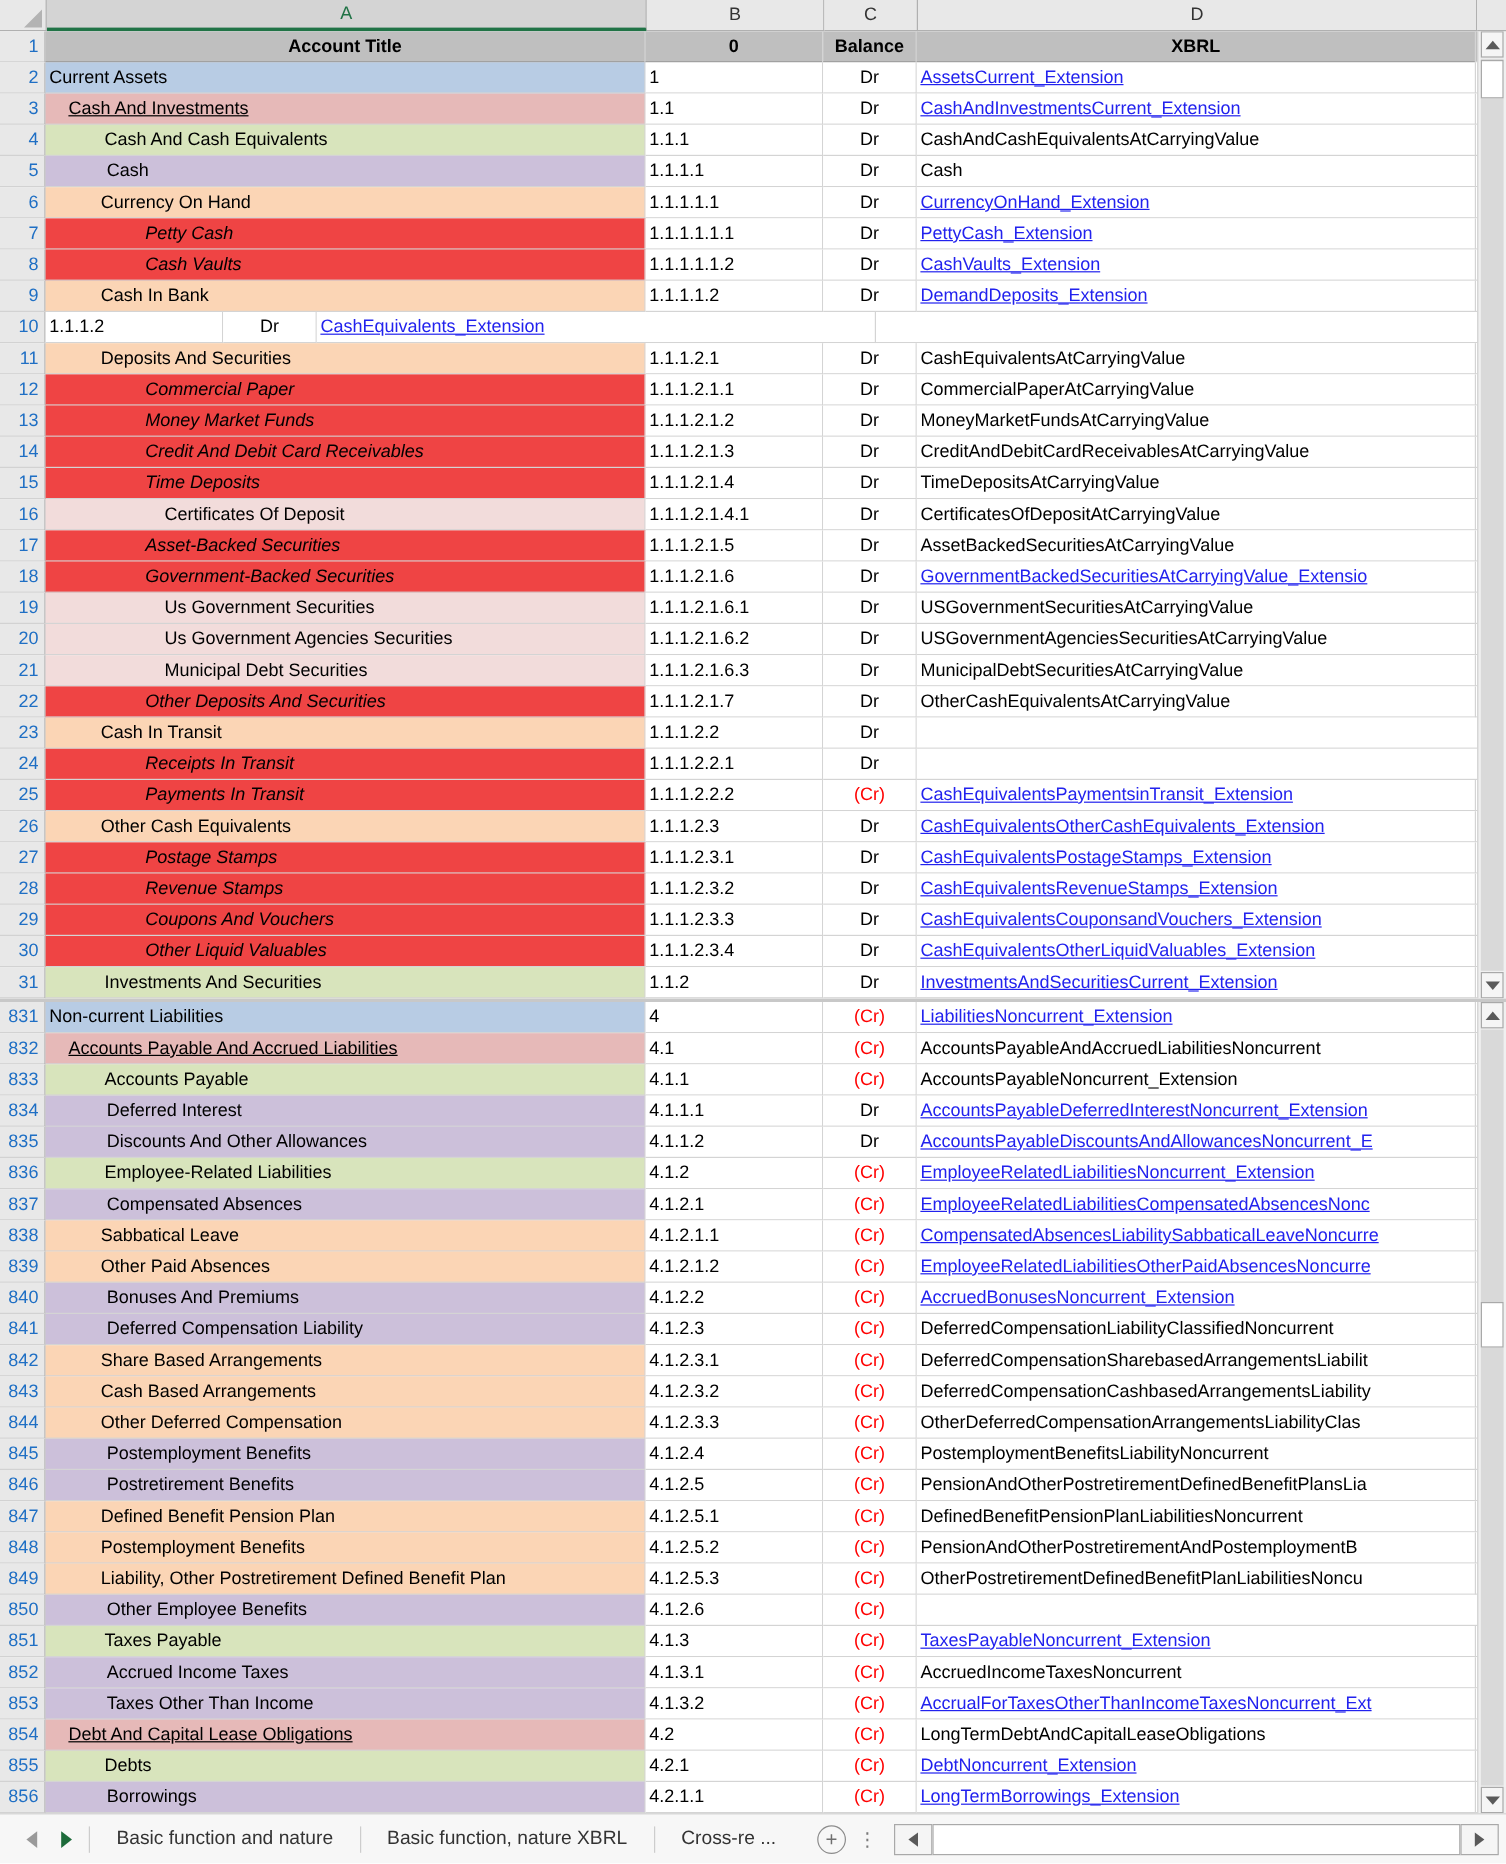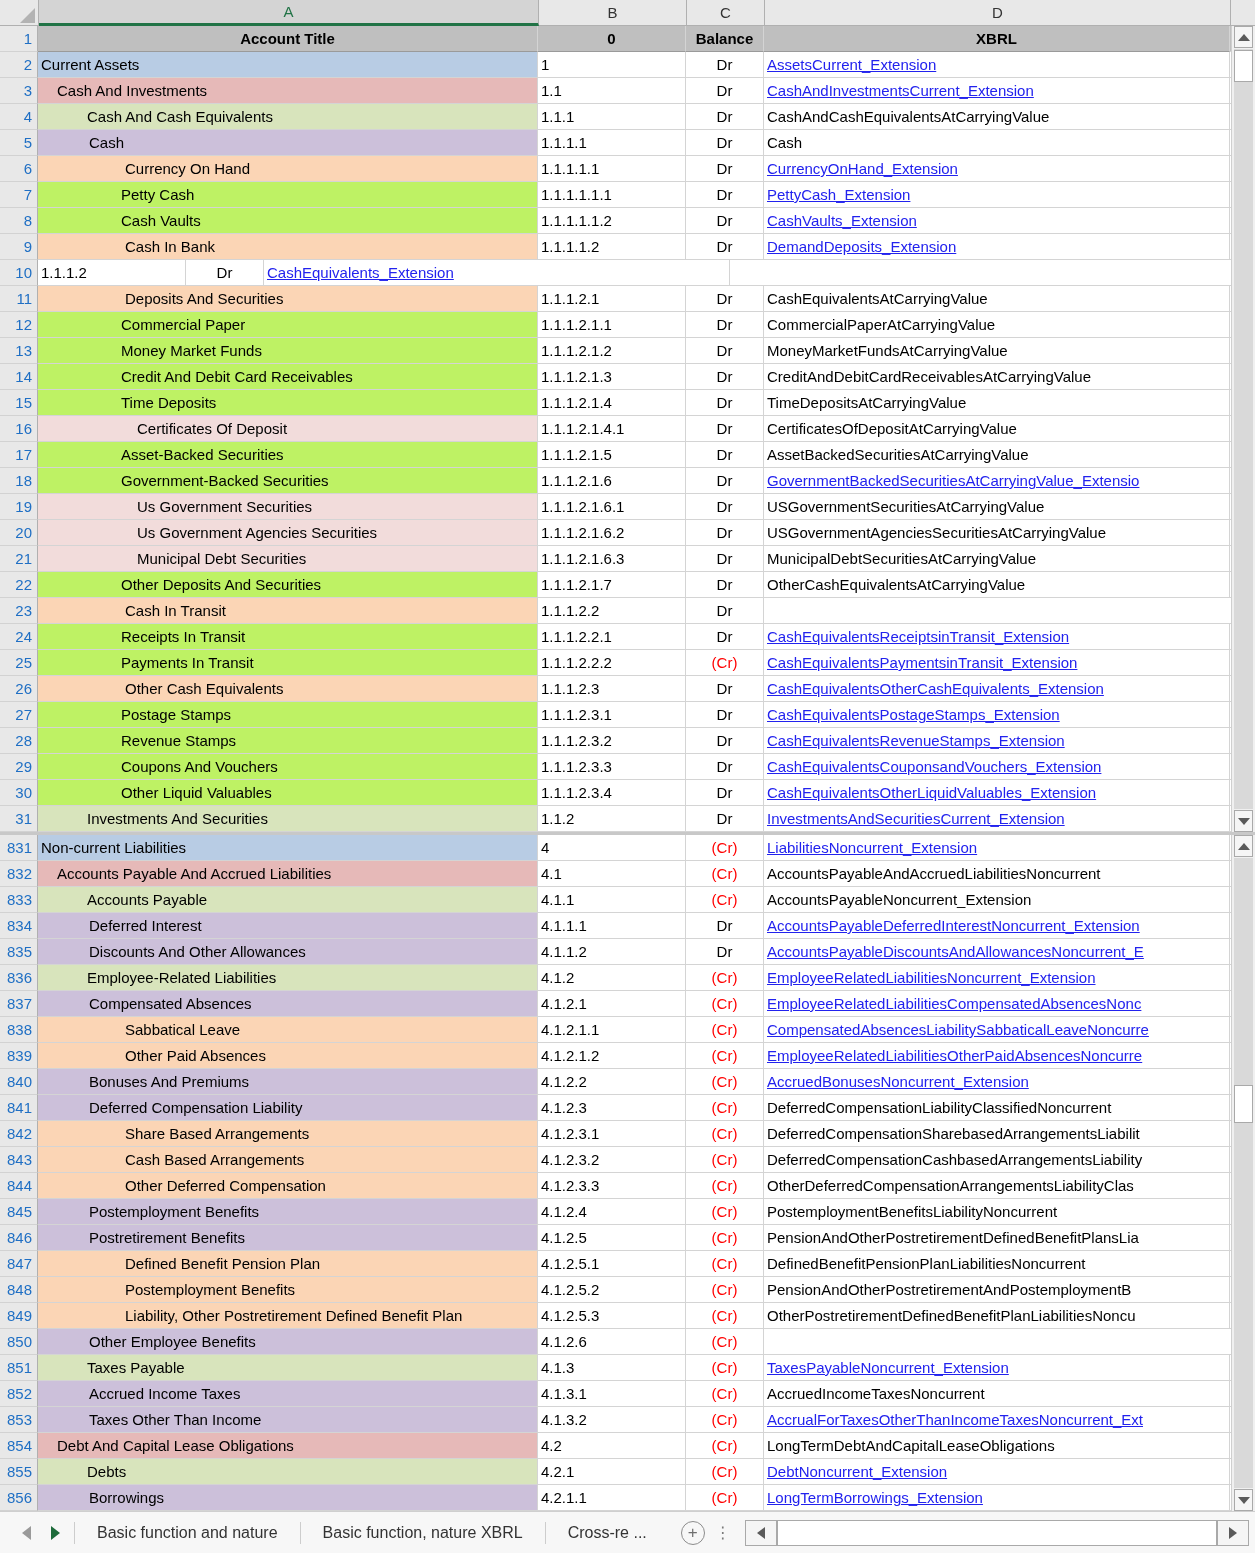--- a/index.html
+++ b/index.html
@@ -54,29 +54,29 @@
 
   .cr{color:#ff0000;}
   .lnk{color:#2222ee;text-decoration:underline;}
 
   
   .t-blue{background:#b8cce4;}
   .t-red{background:#e6b9b8;}
   .t-green{background:#d8e4bc;}
   .t-purple{background:#ccc0da;}
   .t-orange{background:#fbd5b5;}
-  .t-lblue{background:#bef264;}
+  .t-lblue{background:#ef4444;font-style:italic;}
   .t-lred{background:#f2dcdb;}
 
   
   .i0{padding-left:3px;}
-  .i1{padding-left:19px;}
+  .i1{padding-left:19px;text-decoration:underline;}
   .i2{padding-left:49px;}
   .i3{padding-left:51px;}
-  .i4{padding-left:87px;}
+  .i4{padding-left:46px;}
   .i5{padding-left:83px;}
   .i6{padding-left:99px;}
 
   
   .vsb{position:absolute;right:0;top:0;width:24px;background:#f0f0f0;
        border-left:1px solid #cfcfcf;box-sizing:border-box;}
   .vsb-track{position:absolute;left:2px;right:2px;background:#d9d9d9;}
   .vsb-thumb{position:absolute;left:2px;right:2px;background:#fff;border:1px solid #a9a9a9;box-sizing:border-box;}
   .vsb-btn{position:absolute;left:2px;right:2px;height:22px;background:#f5f5f5;border:1px solid #a9a9a9;
            box-sizing:border-box;display:flex;align-items:center;justify-content:center;}
@@ -321,23 +321,20 @@
           <div class="cell cA t-orange i4">Cash In Transit</div>
           <div class="cell cB">1.1.1.2.2</div>
           <div class="cell cC">Dr</div>
           <div class="rowpad"></div>
         </div>
         <div class="grow">
           <div class="rnum">24</div>
           <div class="cell cA t-lblue i5">Receipts In Transit</div>
           <div class="cell cB">1.1.1.2.2.1</div>
           <div class="cell cC">Dr</div>
-          <div class="cell cD">
-            <span class="lnk">CashEquivalentsReceiptsinTransit_Extension</span>
-          </div>
           <div class="rowpad"></div>
         </div>
         <div class="grow">
           <div class="rnum">25</div>
           <div class="cell cA t-lblue i5">Payments In Transit</div>
           <div class="cell cB">1.1.1.2.2.2</div>
           <div class="cell cC cr">(Cr)</div>
           <div class="cell cD">
             <span class="lnk">CashEquivalentsPaymentsinTransit_Extension</span>
           </div>

